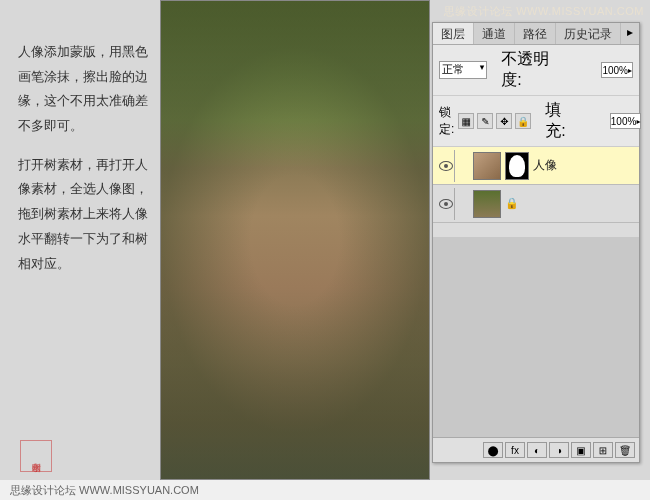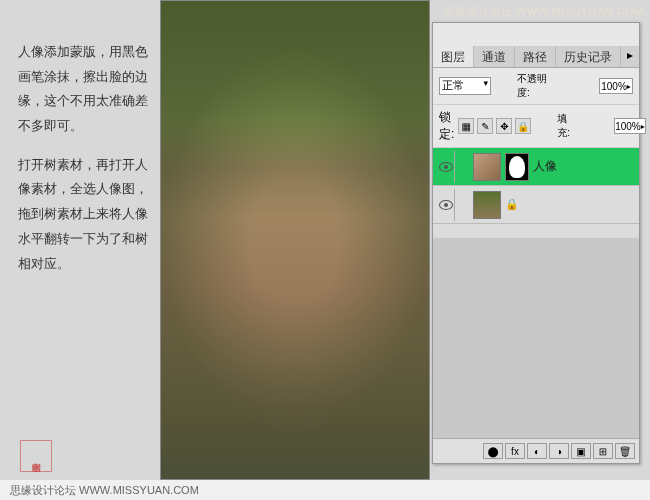--- a/index.html
+++ b/index.html
@@ -86,21 +86,20 @@
       background: #e8e8e8;
       border: 1px solid #999;
       box-shadow: 1px 1px 3px rgba(0,0,0,0.3);
       font-size: 12px;
     }
     .panel-tabs {
       display: flex;
       background: #d0d0d0;
       border-bottom: 1px solid #aaa;
       height: 22px;
-      margin-top: 23px;
     }
     .panel-tab {
       padding: 3px 8px;
       font-size: 12px;
       color: #333;
       border-right: 1px solid #bbb;
       cursor: pointer;
     }
     .panel-tab.active {
       background: #e8e8e8;
@@ -123,21 +122,21 @@
       height: 18px;
       font-size: 11px;
       background: white;
       border: 1px solid #999;
       padding-left: 2px;
       display: flex;
       align-items: flex-start;
       justify-content: space-between;
     }
     .blend-select::after { content: "▾"; font-size: 9px; padding-right: 2px; }
-    .opacity-label { font-size: 10px; margin-left: 22px; }
+    .opacity-label { font-size: 16px; margin-left: 10px; }
     .pct-input {
       width: 38px;
       height: 16px;
       background: white;
       border: 1px solid #999;
       font-size: 10px;
       display: flex;
       align-items: center;
       justify-content: center;
       margin-left: 40px;
@@ -162,21 +161,21 @@
       min-height: 90px;
     }
     .layer-row {
       display: flex;
       align-items: center;
       height: 38px;
       border-bottom: 1px solid #bbb;
       padding: 2px 4px;
       gap: 4px;
     }
-    .layer-row.selected { background: #22c55e; justify-content: flex-end; }
+    .layer-row.selected { background: #fef9c3; justify-content: flex-end; }
     .vis-col {
       width: 18px;
       height: 32px;
       display: flex;
       align-items: center;
       justify-content: center;
       border-right: 1px solid #aaa;
       cursor: pointer;
     }
     .eye-icon {

